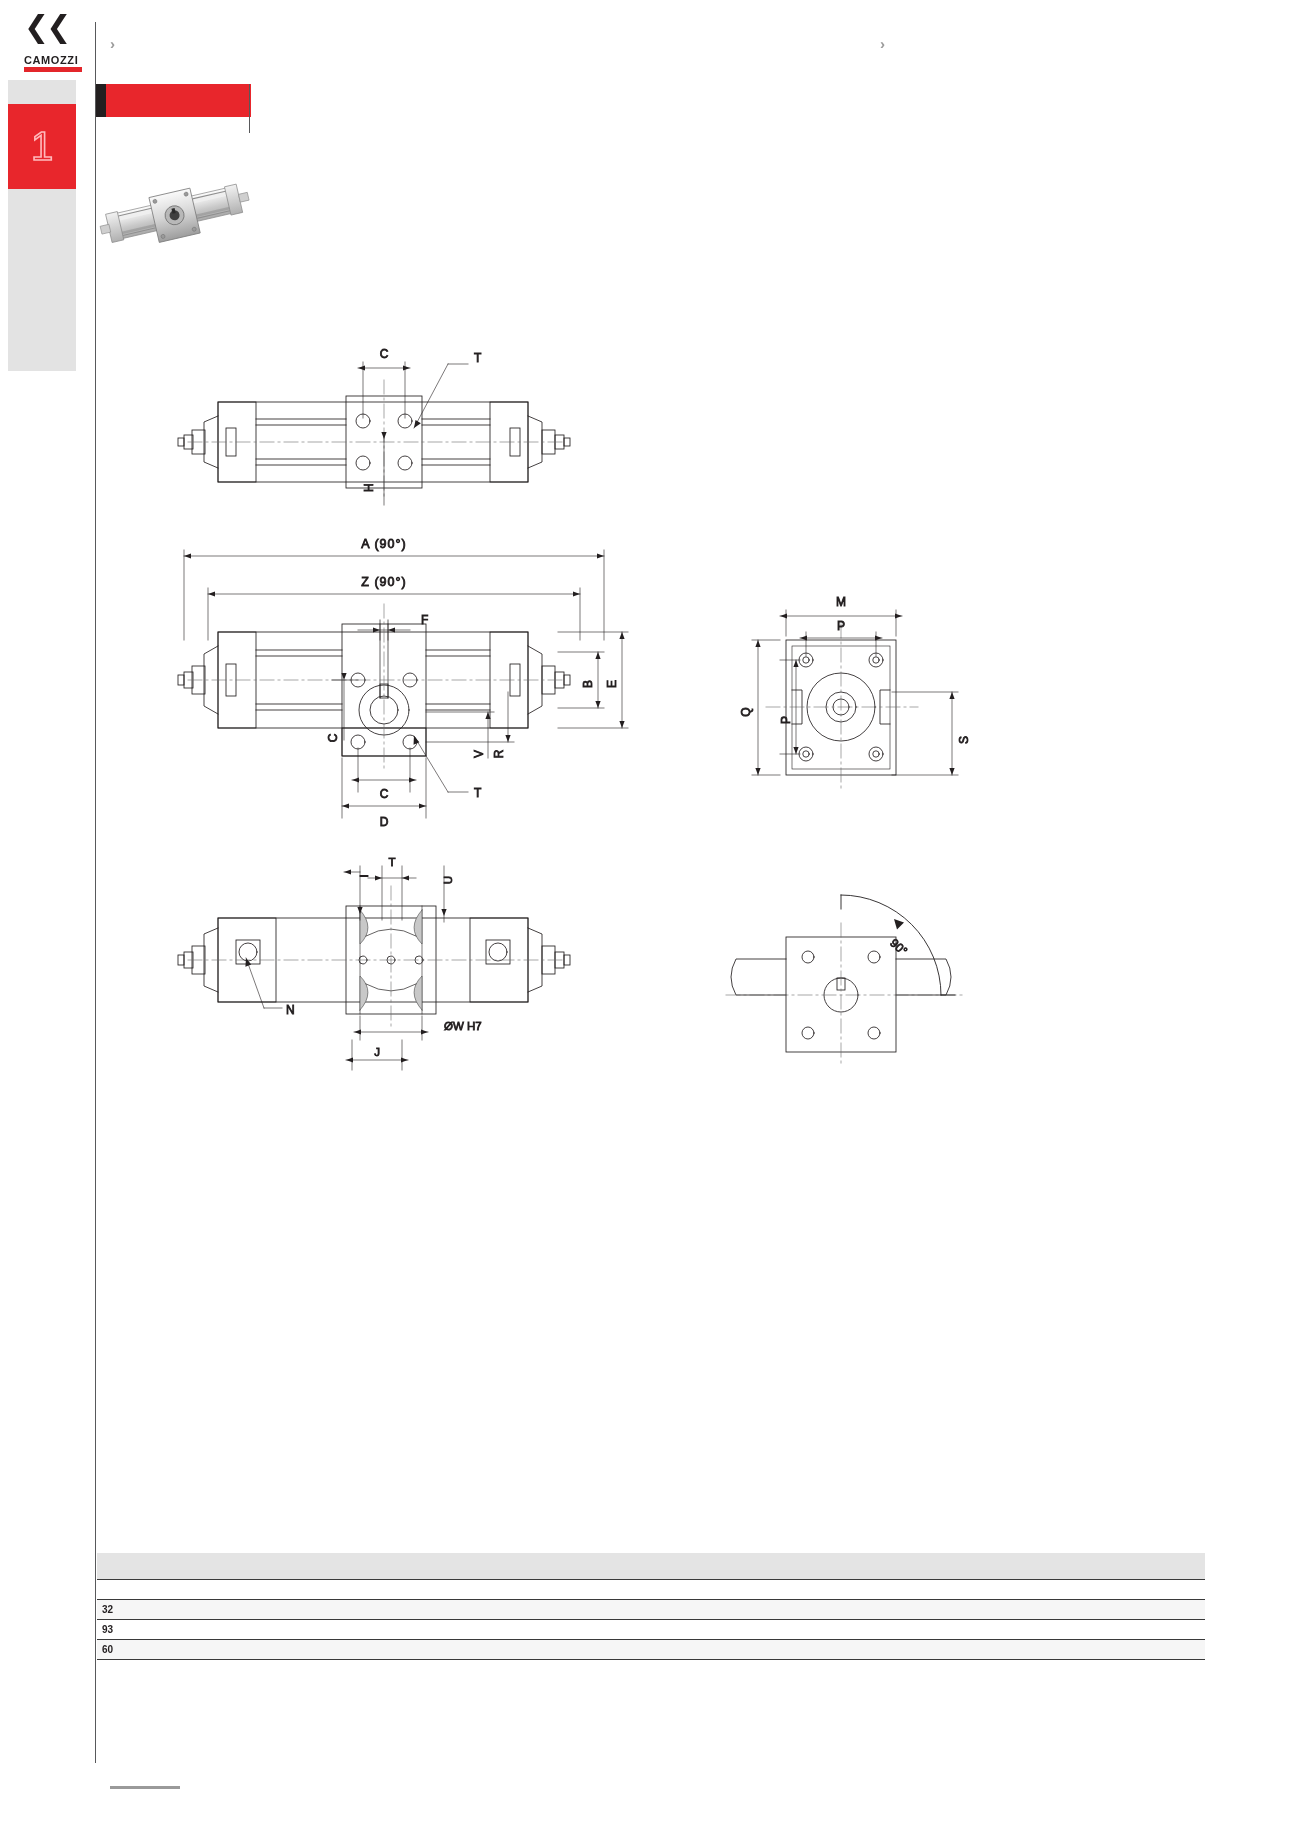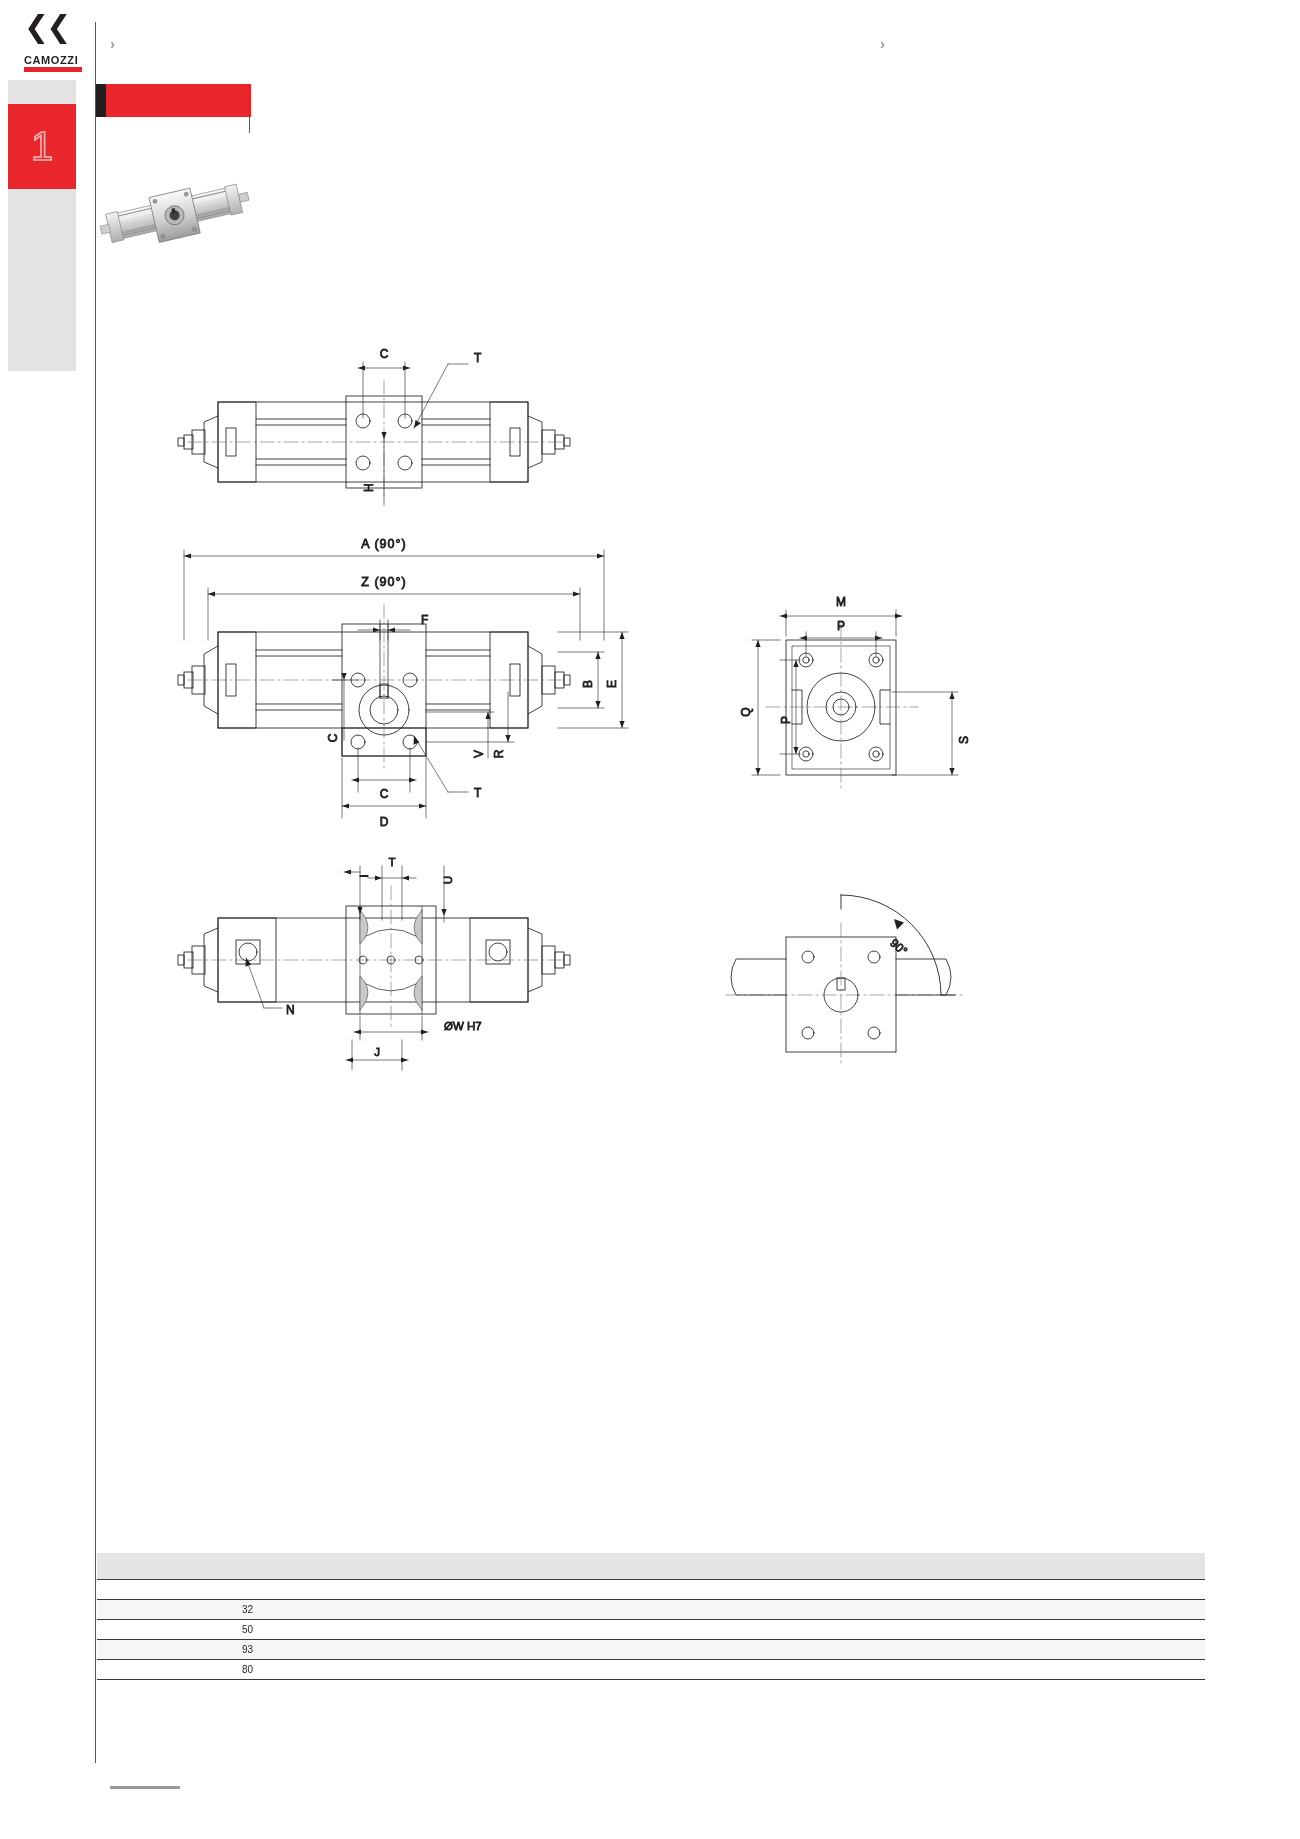--- a/index.html
+++ b/index.html
@@ -69,21 +69,21 @@
   .tbl thead tr.sub th{
     height:19px;background:#ffffff;border-top:1.6px solid #3a3a3a;
     font-weight:bold;color:#231f20;text-align:center;font-size:9.5px;padding:0 3px;
   }
   .tbl tbody td{
     height:19px;border-top:1.6px solid #3a3a3a;
     text-align:center;color:#231f20;font-size:10px;padding:0 3px;
   }
   .tbl tbody tr:nth-child(odd) td{background:#f6f6f6;}
   .tbl tbody tr:nth-child(even) td{background:#ffffff;}
-  .tbl tbody td.first{text-align:right;padding-left:5px;font-weight:normal;}
+  .tbl tbody td.first{text-align:left;padding-left:5px;font-weight:bold;}
   .tbl thead tr.sub th.first{text-align:left;padding-left:5px;}
   .tbl tbody tr:last-child td{border-bottom:1.6px solid #3a3a3a;}
 
   
   .foot-rule{position:absolute;left:110px;top:1786px;width:70px;height:2.5px;background:#9a9a9a;}
   .foot-txt{position:absolute;left:110px;top:1794px;font-size:10px;color:#6d6e71;}
   .pagenum{position:absolute;right:40px;top:1790px;font-size:11px;color:#231f20;font-weight:bold;}
   svg{display:block;}
   text{font-family:"Liberation Sans",sans-serif;}
 </style>
@@ -577,21 +577,21 @@
             <td></td>
             <td></td>
             <td></td>
             <td></td>
             <td></td>
             <td></td>
             <td></td>
             <td></td>
           </tr>
           <tr>
-            <td class="first">50</td>
+            <td class="first">93</td>
             <td></td>
             <td></td>
             <td></td>
             <td></td>
             <td></td>
             <td></td>
             <td></td>
             <td></td>
             <td></td>
             <td></td>
@@ -599,43 +599,21 @@
             <td></td>
             <td></td>
             <td></td>
             <td></td>
             <td></td>
             <td></td>
             <td></td>
             <td></td>
           </tr>
           <tr>
-            <td class="first">93</td>
-            <td></td>
-            <td></td>
-            <td></td>
-            <td></td>
-            <td></td>
-            <td></td>
-            <td></td>
-            <td></td>
-            <td></td>
-            <td></td>
-            <td></td>
-            <td></td>
-            <td></td>
-            <td></td>
-            <td></td>
-            <td></td>
-            <td></td>
-            <td></td>
-            <td></td>
-          </tr>
-          <tr>
-            <td class="first">80</td>
+            <td class="first">60</td>
             <td></td>
             <td></td>
             <td></td>
             <td></td>
             <td></td>
             <td></td>
             <td></td>
             <td></td>
             <td></td>
             <td></td>

